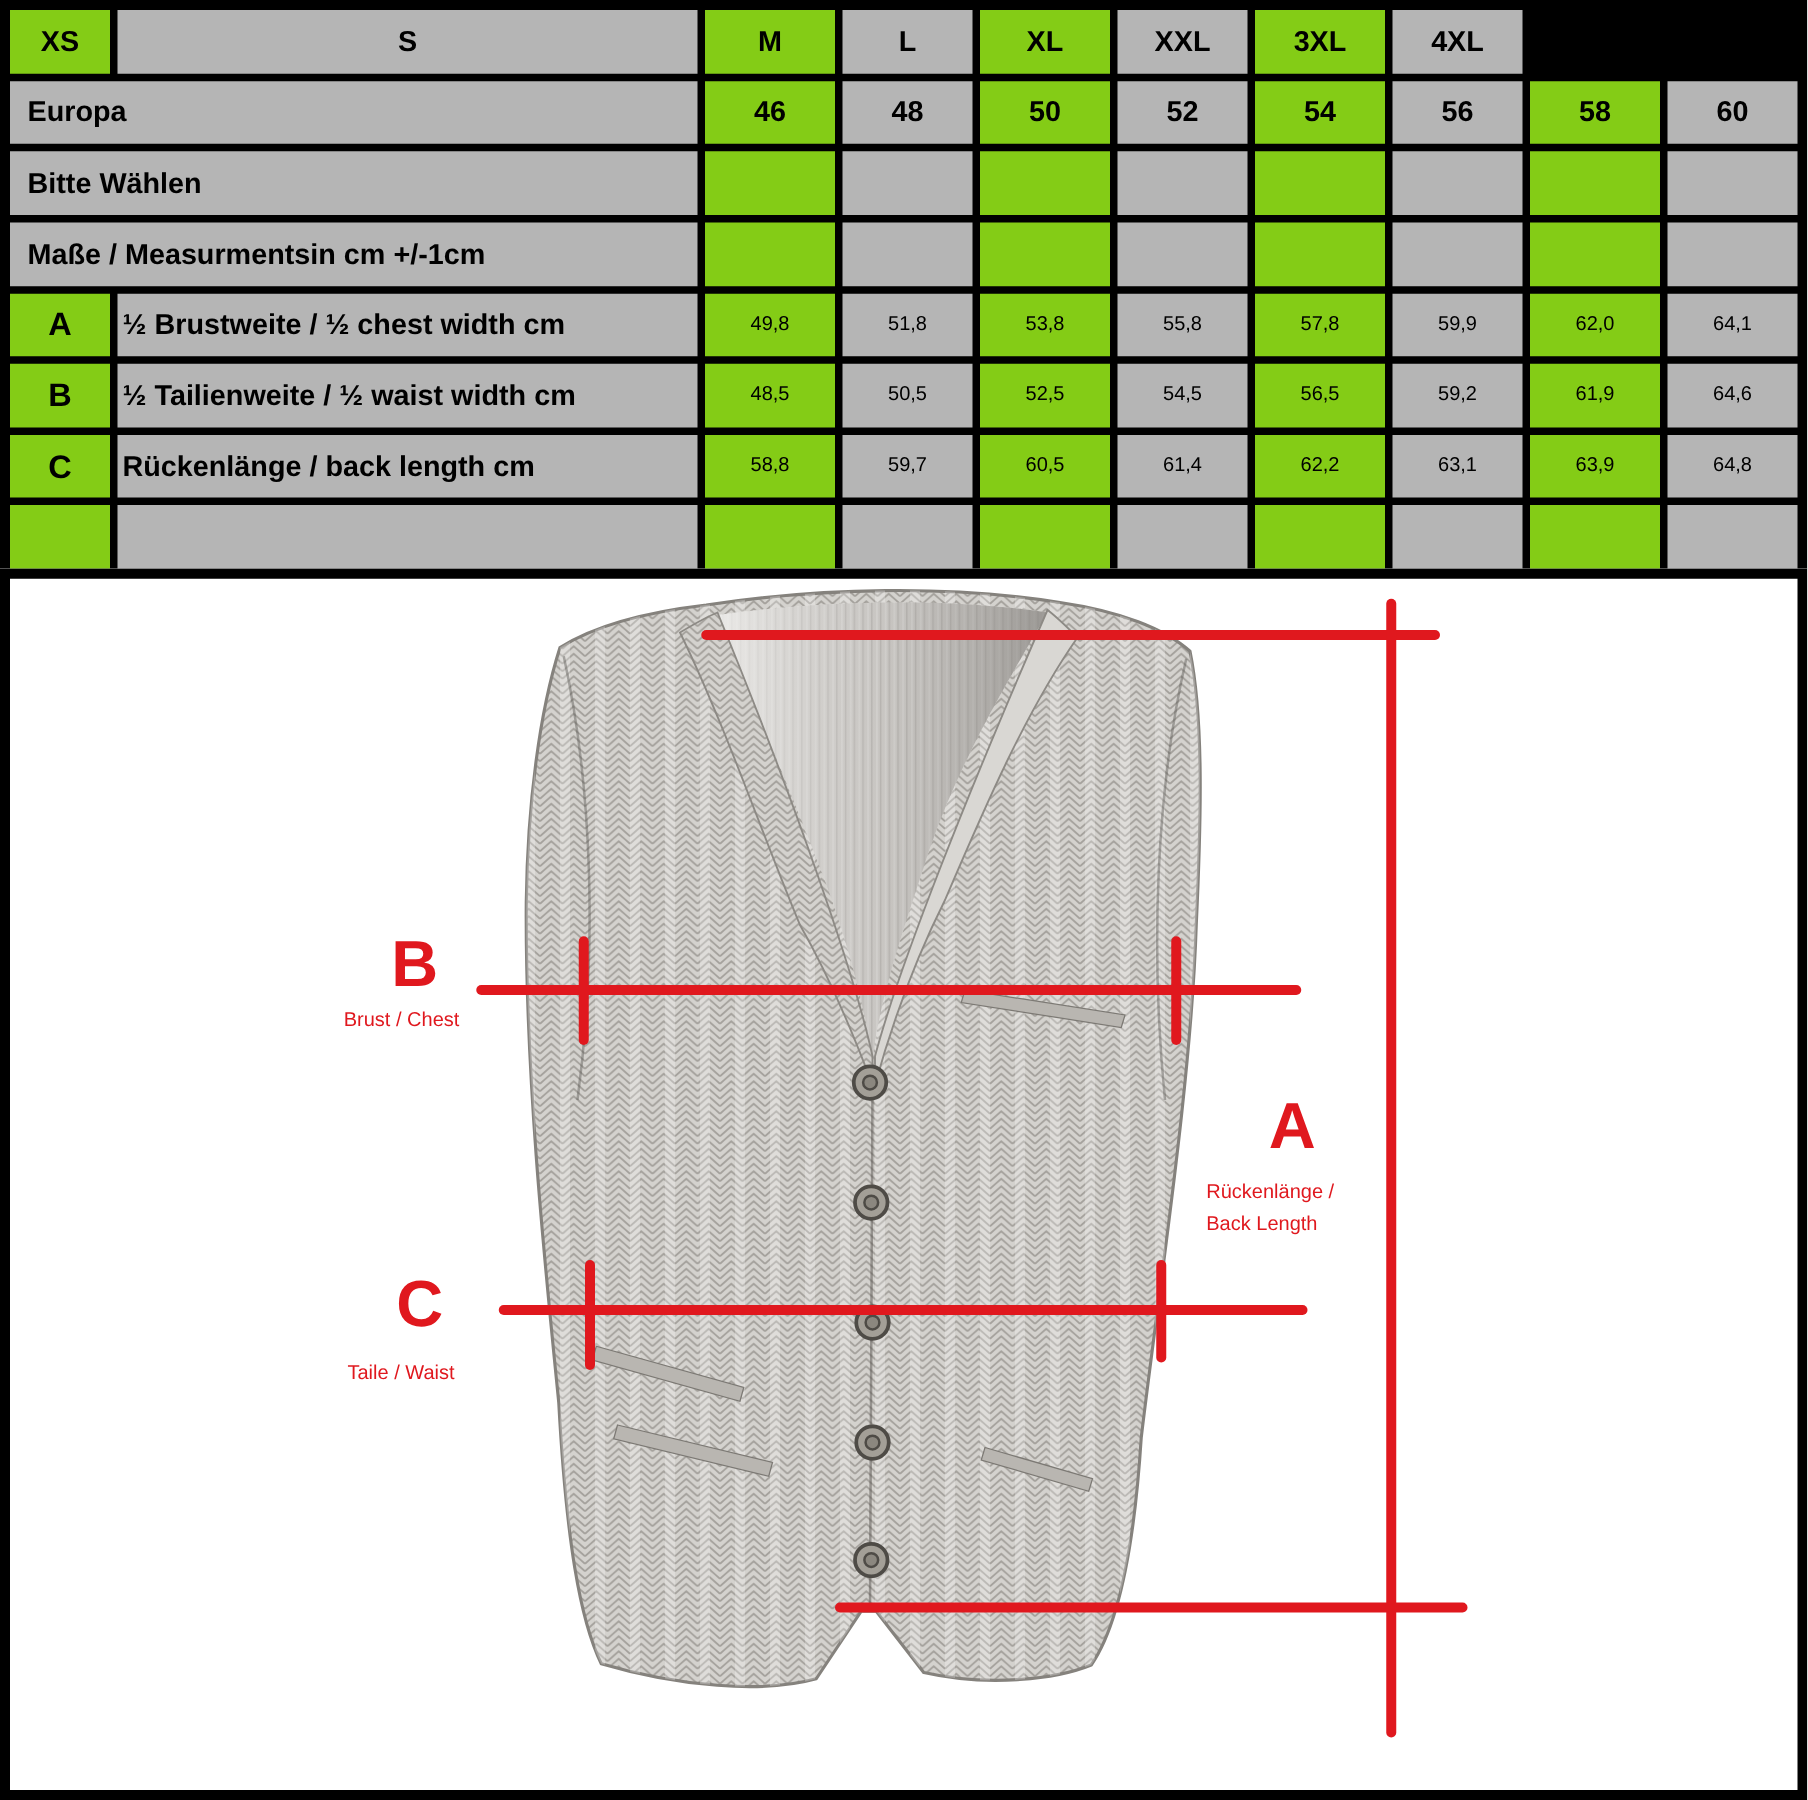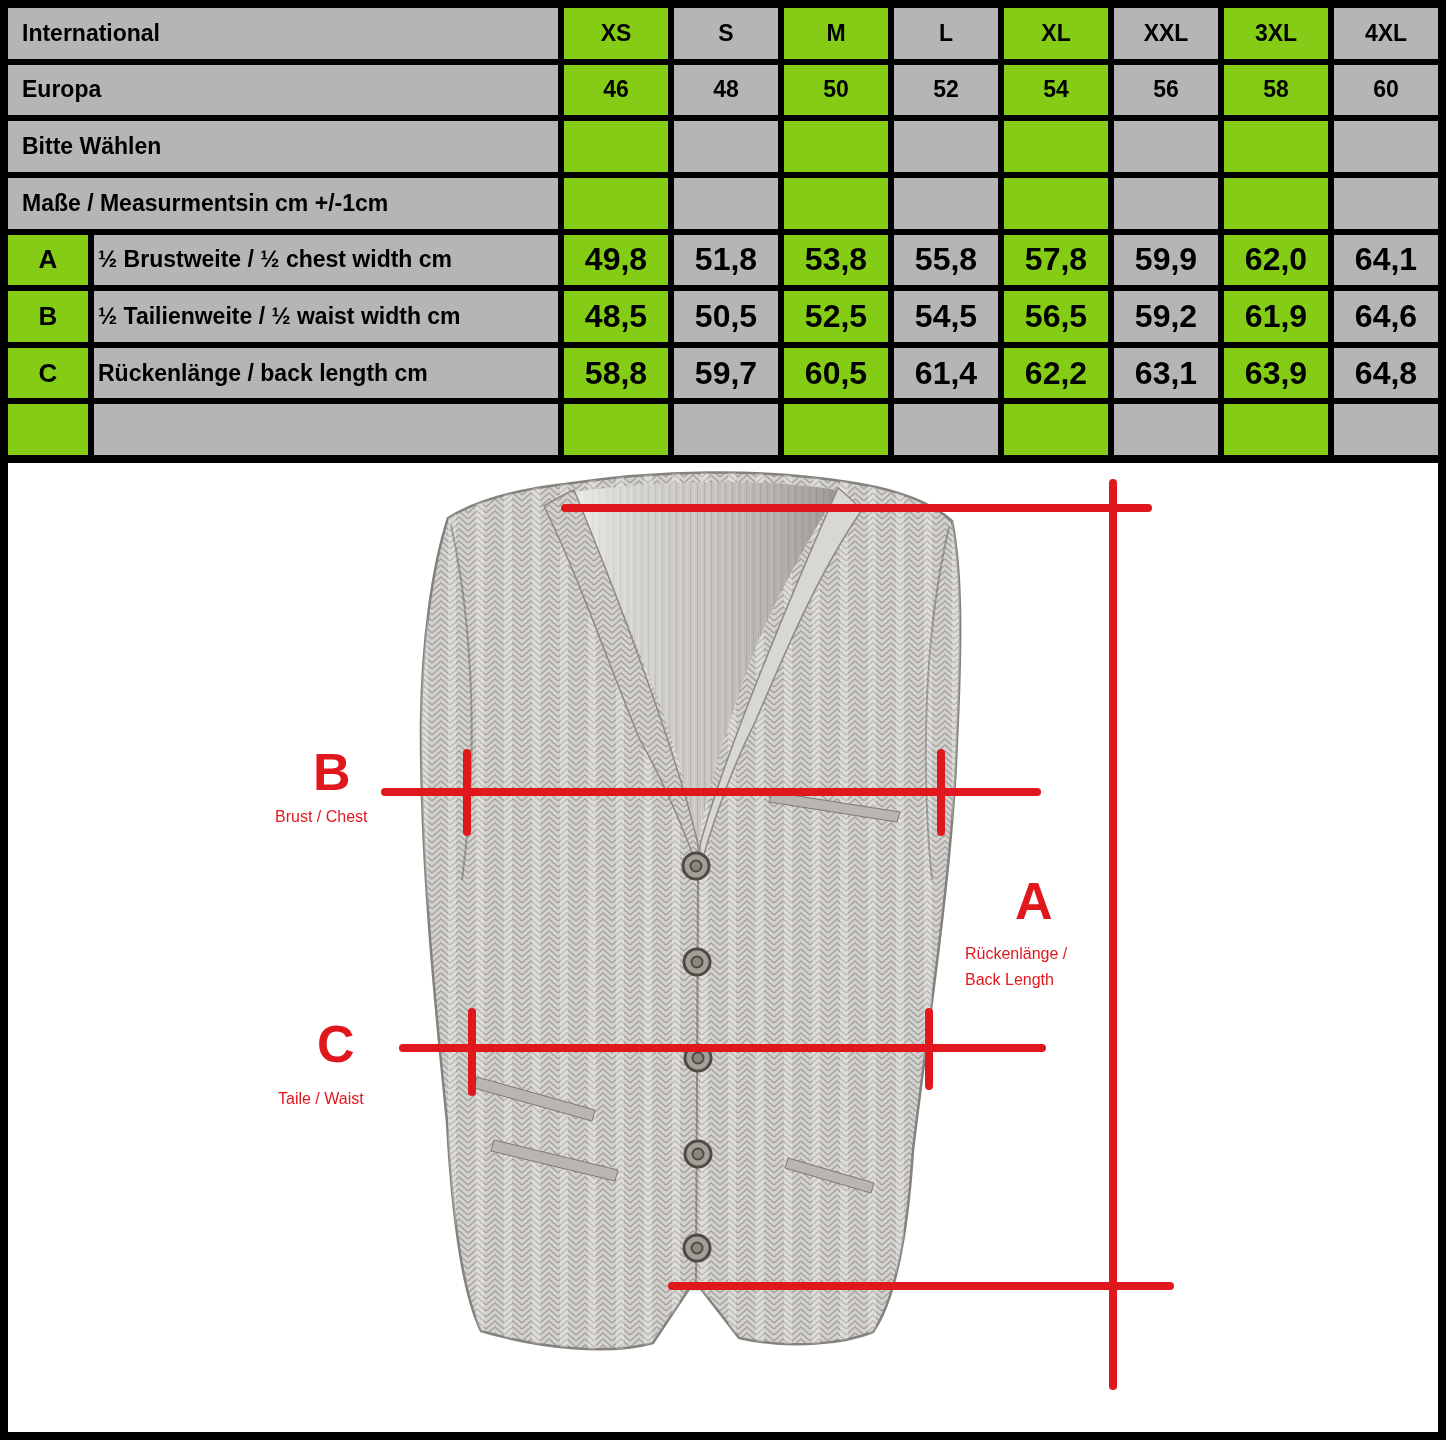--- a/index.html
+++ b/index.html
@@ -19,21 +19,21 @@
   }
   .cell {
     display:flex; align-items:center; justify-content:center;
     font-weight:bold; font-size:23px; color:#000; overflow:hidden; white-space:nowrap;
   }
   .cell.gray  { background:#b5b5b5; }
   .cell.white { background:#84cc16; }
   .cell.label { grid-column:1 / span 2; justify-content:flex-start; padding-left:14px; }
   .cell.desc  { justify-content:flex-start; padding-left:4px; }
   .cell.letter{ font-size:26px; }
-  .cell.val   { font-weight:bold; font-size:32px; }
+  .cell.val   { font-weight:normal; font-size:16px; }
   .suffix     { }
 
   
   .diagram {
     position:absolute; top:455px; left:0; width:1446px; height:985px;
     border:8px solid #000; box-sizing:border-box; background:#fff;
   }
   .diagram svg { position:absolute; left:0; top:0; width:1430px; height:969px; display:block; }
   .anno { position:absolute; color:#e0181e; white-space:nowrap; }
   .anno.big   { font-size:52px; font-weight:bold; line-height:1; }
@@ -45,21 +45,20 @@
   #label-a   { left:1007px; top:412px; }
   #caption-a { left:957px; top:478px; }
 </style>
 </head>
 <body>
 
 <div class="page">
 
   <div class="size-table">
 
-    <div class="cell gray label">International</div>
     <div class="cell white">XS</div>
     <div class="cell gray">S</div>
     <div class="cell white">M</div>
     <div class="cell gray">L</div>
     <div class="cell white">XL</div>
     <div class="cell gray">XXL</div>
     <div class="cell white">3XL</div>
     <div class="cell gray">4XL</div>
 
     <div class="cell gray label">Europa</div>

